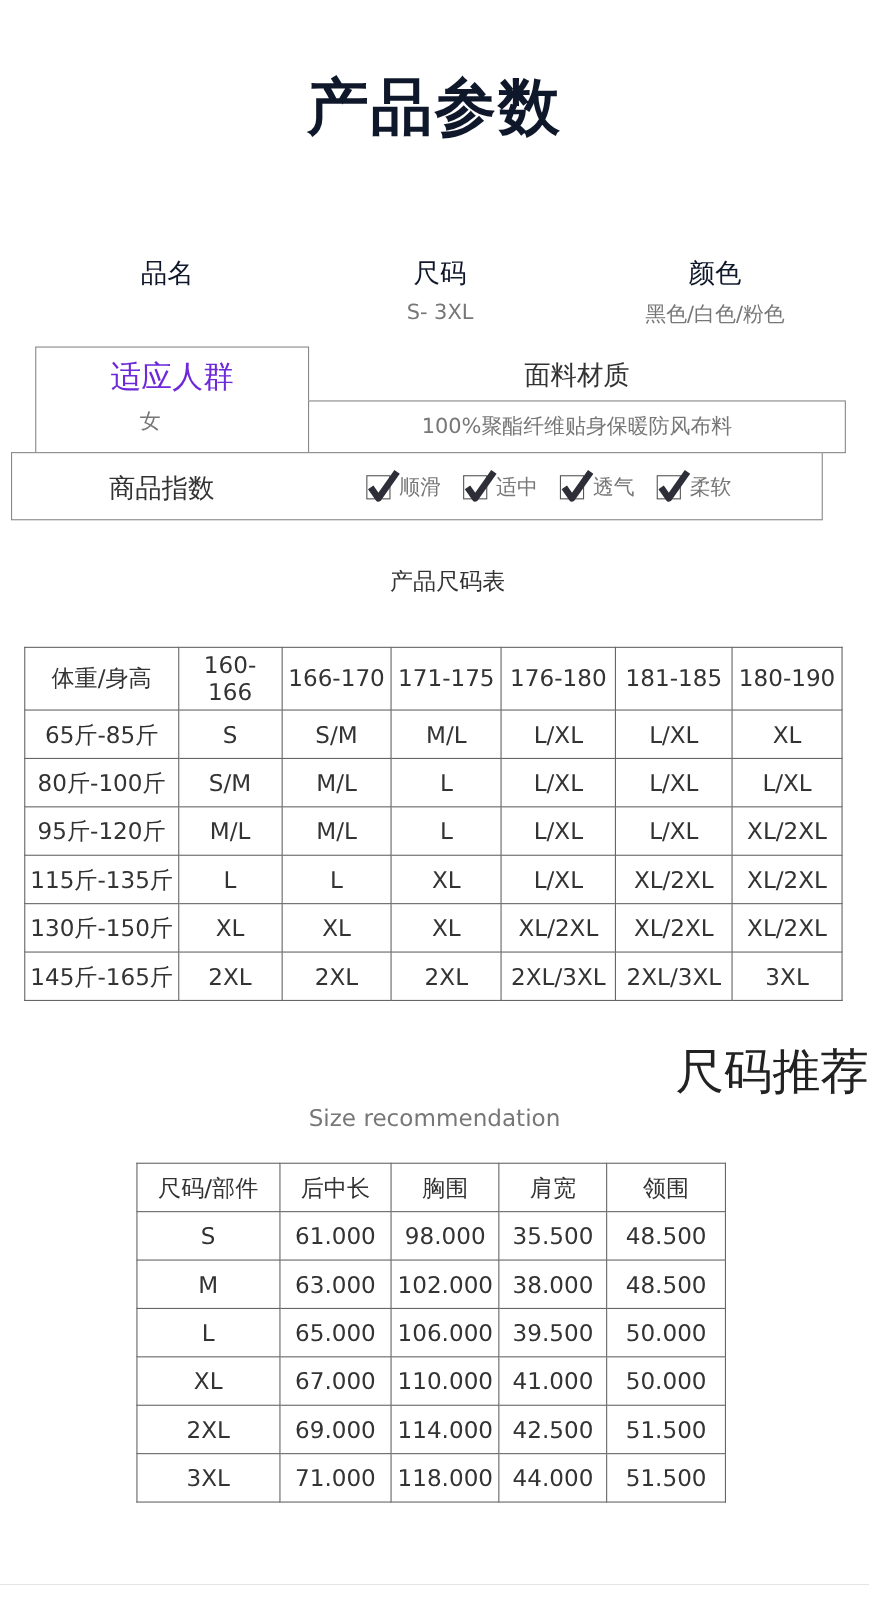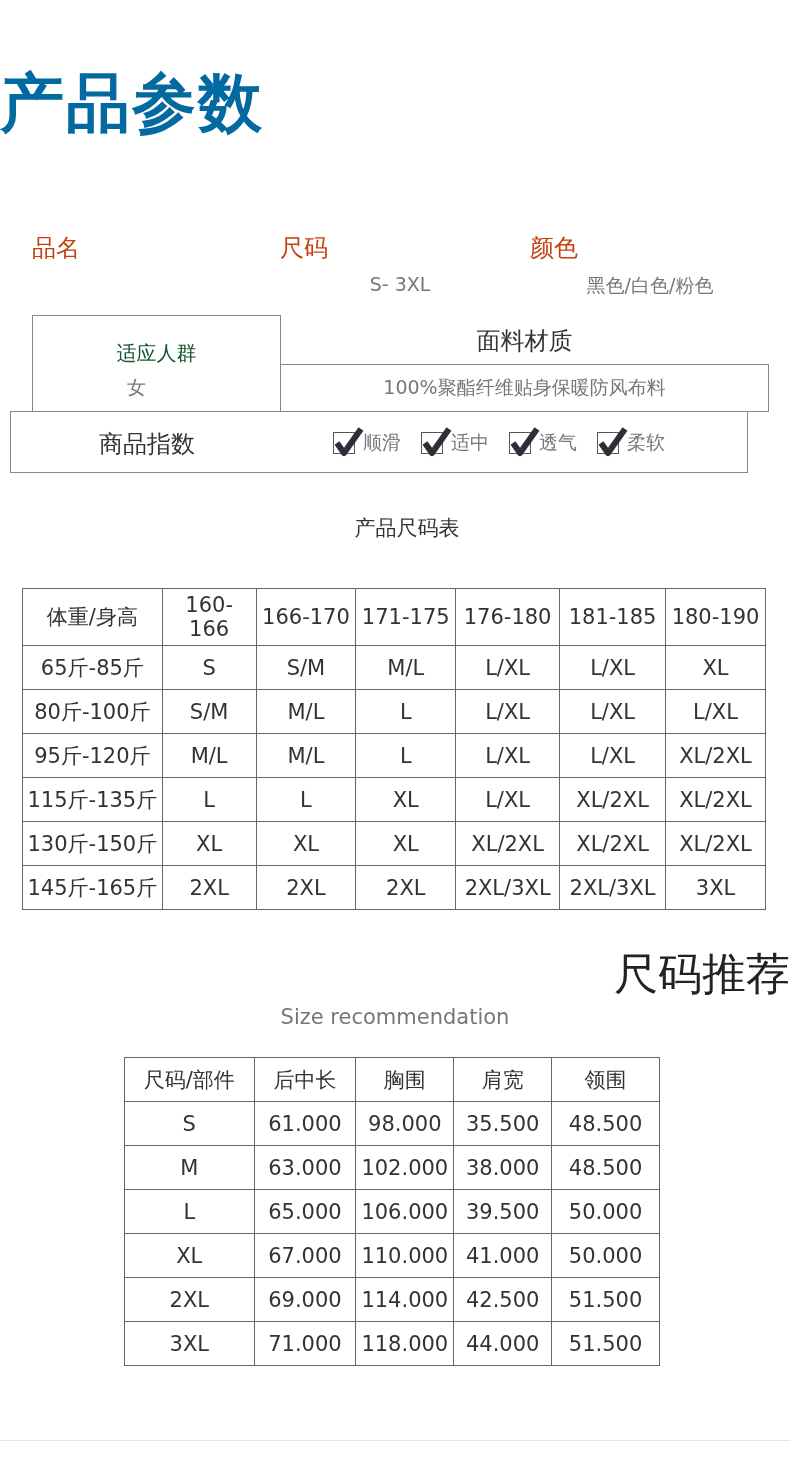--- a/index.html
+++ b/index.html
@@ -1,19 +1,19 @@
 <!DOCTYPE html>
 <html><head>
 <meta charset="utf-8">
 <style>
   * { box-sizing: border-box; margin: 0; padding: 0; }
   body { width: 790px; height: 1466px; background: #fff; font-family: "DejaVu Sans", "Liberation Sans", sans-serif; color: #333; position: relative; overflow: hidden; }
   .abs { position: absolute; }
-  .main-title { left: 0; width: 790px; top: 60px; font-size: 64px; font-weight: bold; color: #0369a1; letter-spacing: 2px; }
-  .info-label { font-size: 24px; color: #c2410c; text-align: left; width: 240px; }
+  .main-title { left: 0; width: 790px; top: 60px; text-align: center; font-size: 56px; font-weight: bold; color: #0f172a; letter-spacing: 2px; }
+  .info-label { font-size: 24px; color: #0f172a; text-align: center; width: 240px; }
   .info-value { font-size: 19px; color: #777; text-align: center; width: 240px; }
   .box { border: 1.5px solid #888; background: #fff; }
   .chk-row { display: flex; align-items: center; gap: 20px; }
   .chk { display: flex; align-items: center; gap: 8px; }
   .chk-box { width: 22px; height: 22px; border: 1.5px solid #555; position: relative; }
   .chk-box svg { position: absolute; left: 0; top: -8px; }
   .chk-text { font-size: 19px; color: #777; }
   .subtitle { font-size: 21px; color: #333; text-align: center; width: 790px; left: 12px; }
   table { border-collapse: collapse; }
   .t1 td { border: 1.5px solid #666; text-align: center; font-size: 21px; color: #333; height: 44px; padding: 4px; }
@@ -26,21 +26,21 @@
 <div class="abs main-title">产品参数</div>
 
 <div class="abs info-label" style="left:32px;top:232px;">品名</div>
 <div class="abs info-value" style="left:32px;top:273px;margin-top:40px;">温控电热马甲</div>
 <div class="abs info-label" style="left:280px;top:232px;">尺码</div>
 <div class="abs info-value" style="left:280px;top:273px;">S- 3XL</div>
 <div class="abs info-label" style="left:530px;top:232px;">颜色</div>
 <div class="abs info-value" style="left:530px;top:273px;">黑色/白色/粉色</div>
 
 <div class="abs box" style="left:32px;top:315px;width:249px;height:100px;">
-  <div style="text-align:center;font-size:20px;color:#14532d;margin-top:24px;">适应人群</div>
+  <div style="text-align:center;font-size:28px;color:#6d28d9;margin-top:8px;">适应人群</div>
   <div style="text-align:center;font-size:19px;color:#777;margin-top:8px;margin-right:40px;">女</div>
 </div>
 
 <div class="abs" style="left:281px;top:325px;width:487px;text-align:center;font-size:24px;color:#333;">面料材质</div>
 <div class="abs box" style="left:280px;top:364px;width:489px;height:48px;display:flex;align-items:center;justify-content:center;">
   <span style="font-size:19px;color:#777;">100%聚酯纤维贴身保暖防风布料</span>
 </div>
 
 <div class="abs box" style="left:10px;top:411px;width:738px;height:62px;">
   <div class="abs" style="left:88px;top:16px;font-size:24px;color:#333;font-family:Liberation Serif, serif;">商品指数</div>

